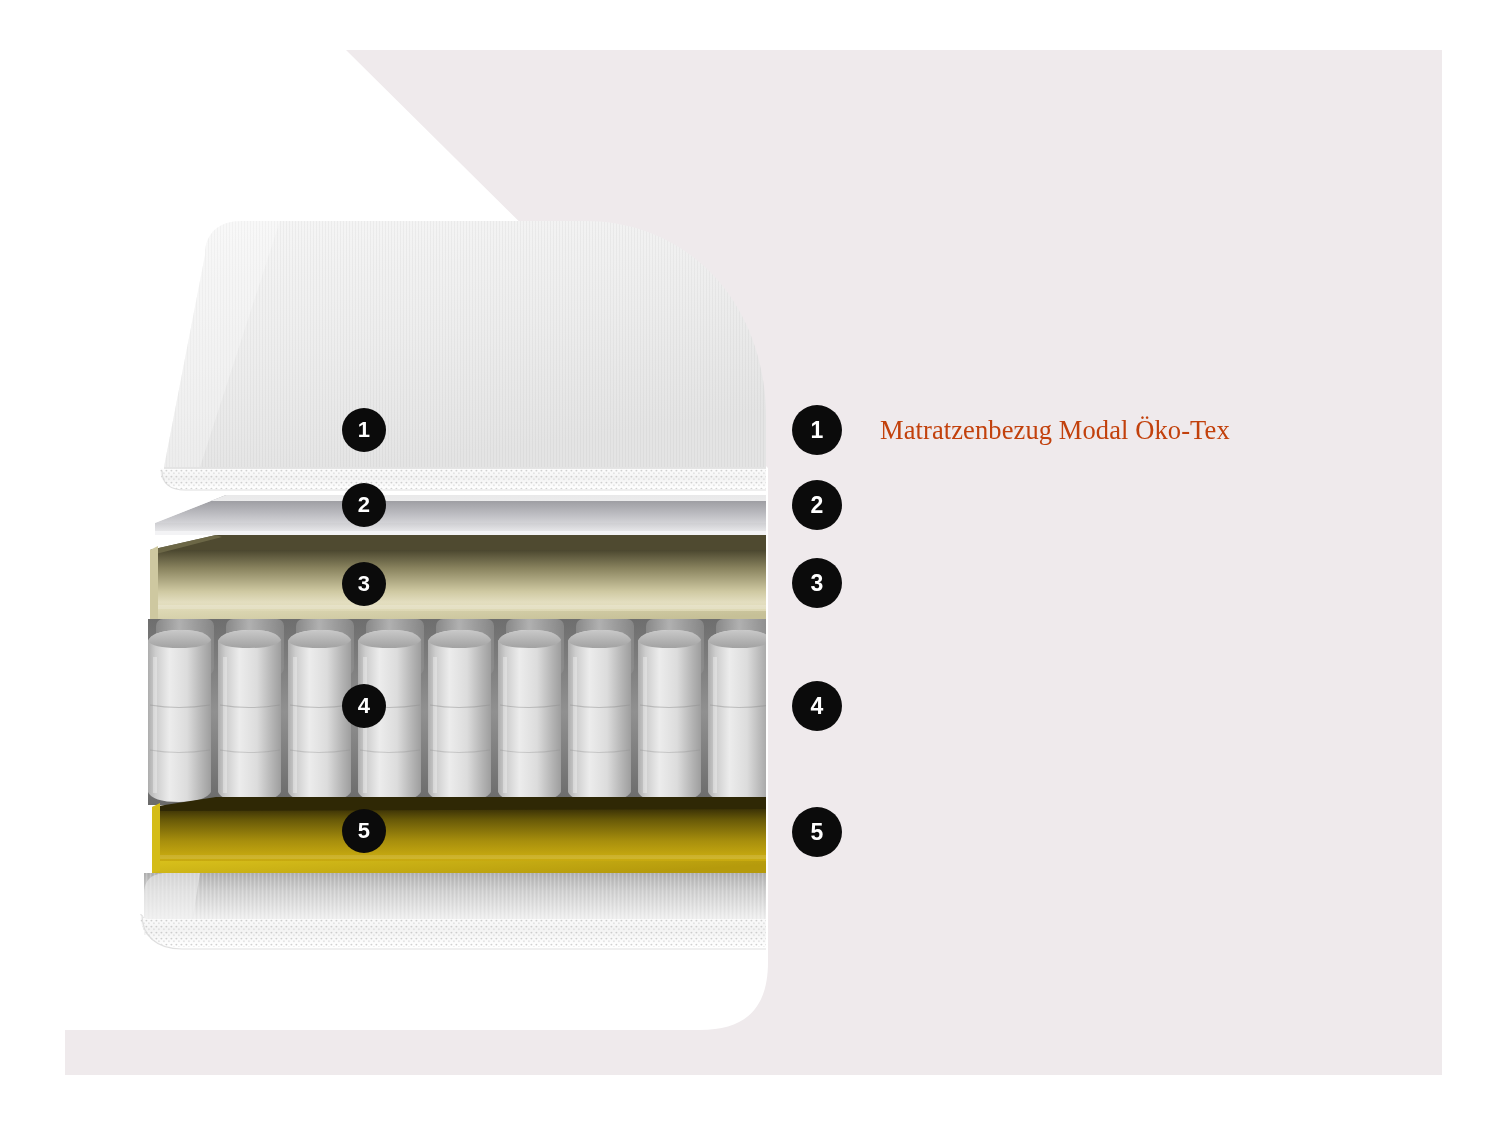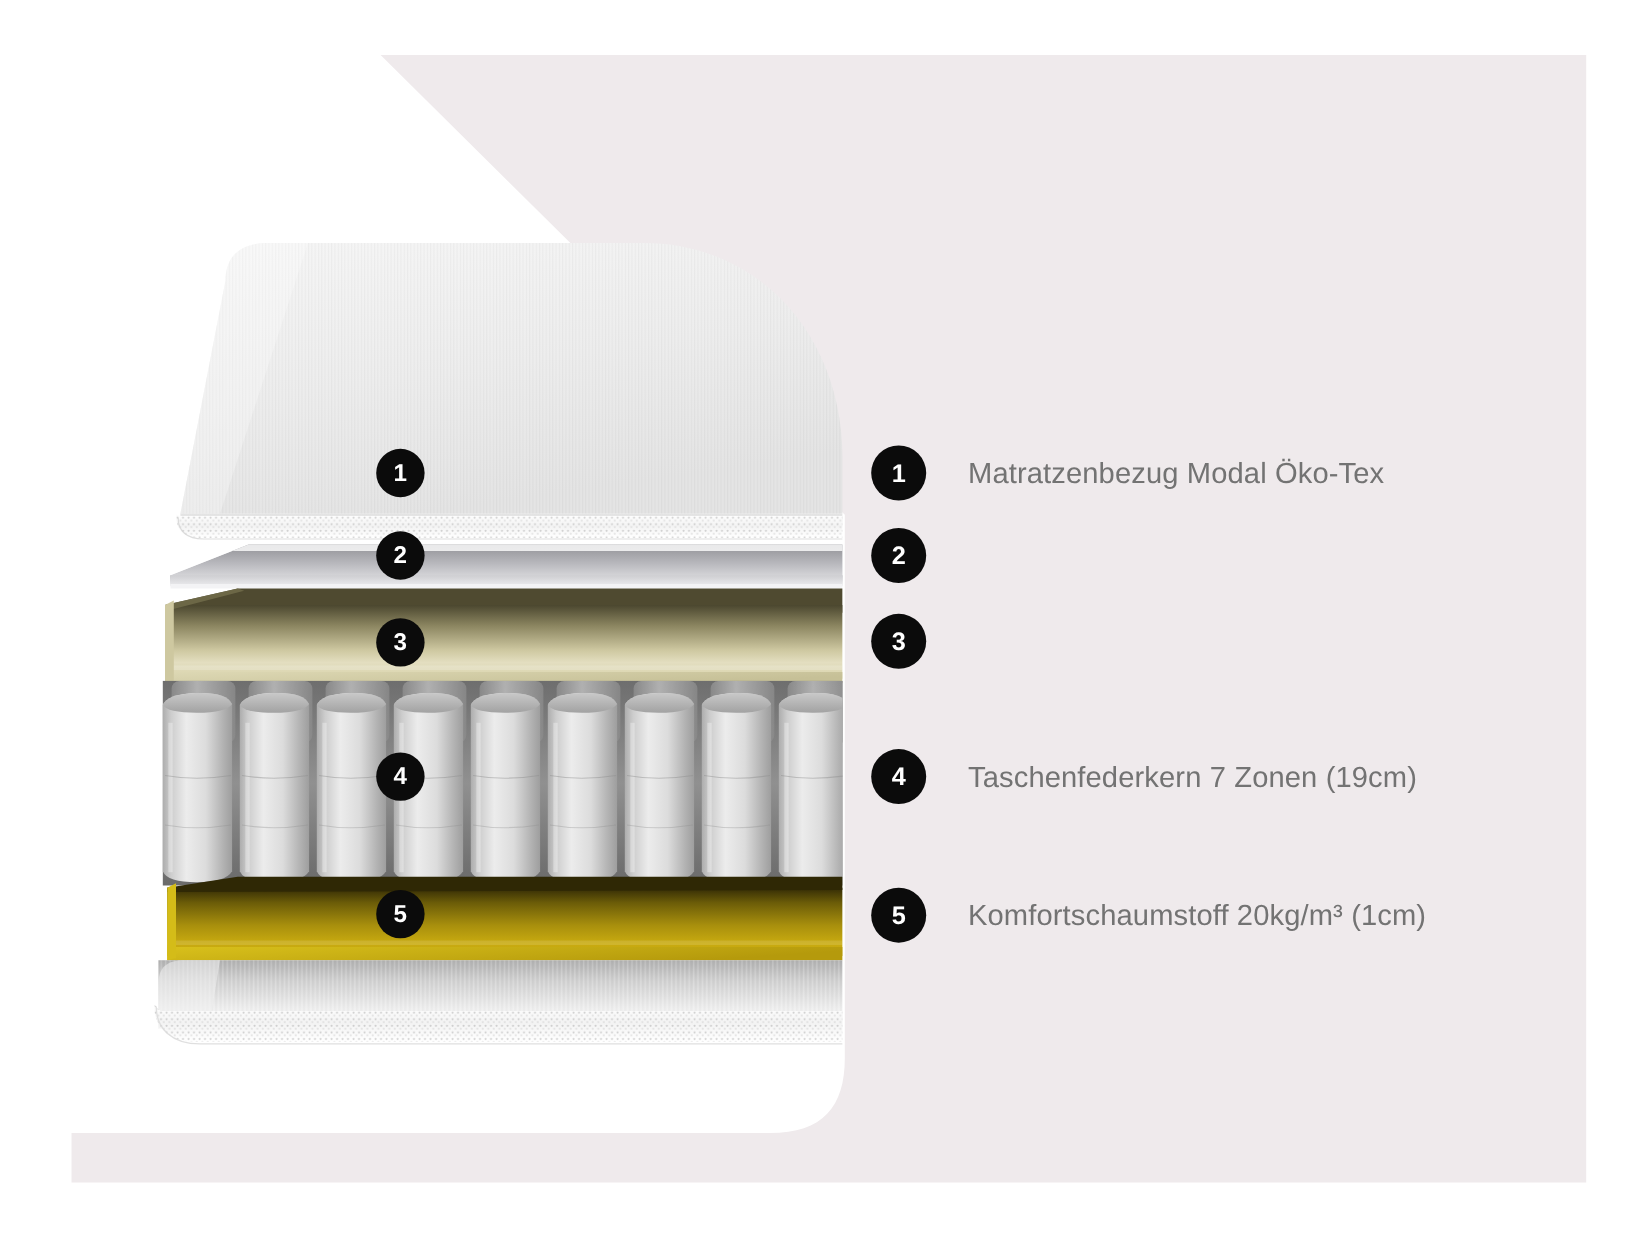--- a/index.html
+++ b/index.html
@@ -84,23 +84,23 @@
     color: #ffffff;
     font-size: 23px;
     font-weight: 600;
     line-height: 50px;
     text-align: center;
     font-family: "Liberation Sans", sans-serif;
   }
   .legend-text {
     font-size: 26.5px;
     font-weight: 500;
-    color: #737373;
+    color: #c2410c;
     letter-spacing: 0.1px;
-    font-family: Liberation Sans, sans-serif;
+    font-family: Liberation Serif, serif;
   }
 </style>
 </head>
 <body>
 
 <div id="stage">
 
   <svg id="bg-panel" viewBox="0 0 1500 1125" width="1500" height="1125" xmlns="http://www.w3.org/2000/svg">
     <defs>
       <clipPath id="panelClip">
@@ -428,23 +428,21 @@
     <div class="legend-row" style="left:0px; top:480px;">
       <div class="legend-badge">2</div>
     </div>
 
     <div class="legend-row" style="left:0px; top:558px;">
       <div class="legend-badge">3</div>
     </div>
 
     <div class="legend-row" style="left:0px; top:681px;">
       <div class="legend-badge">4</div>
-      <div class="legend-text">Taschenfederkern 7 Zonen (19cm)</div>
     </div>
 
     <div class="legend-row" style="left:0px; top:807px;">
       <div class="legend-badge">5</div>
-      <div class="legend-text">Komfortschaumstoff 20kg/m³ (1cm)</div>
     </div>
 
   </div>
 
 </div>
 
 </body></html>

